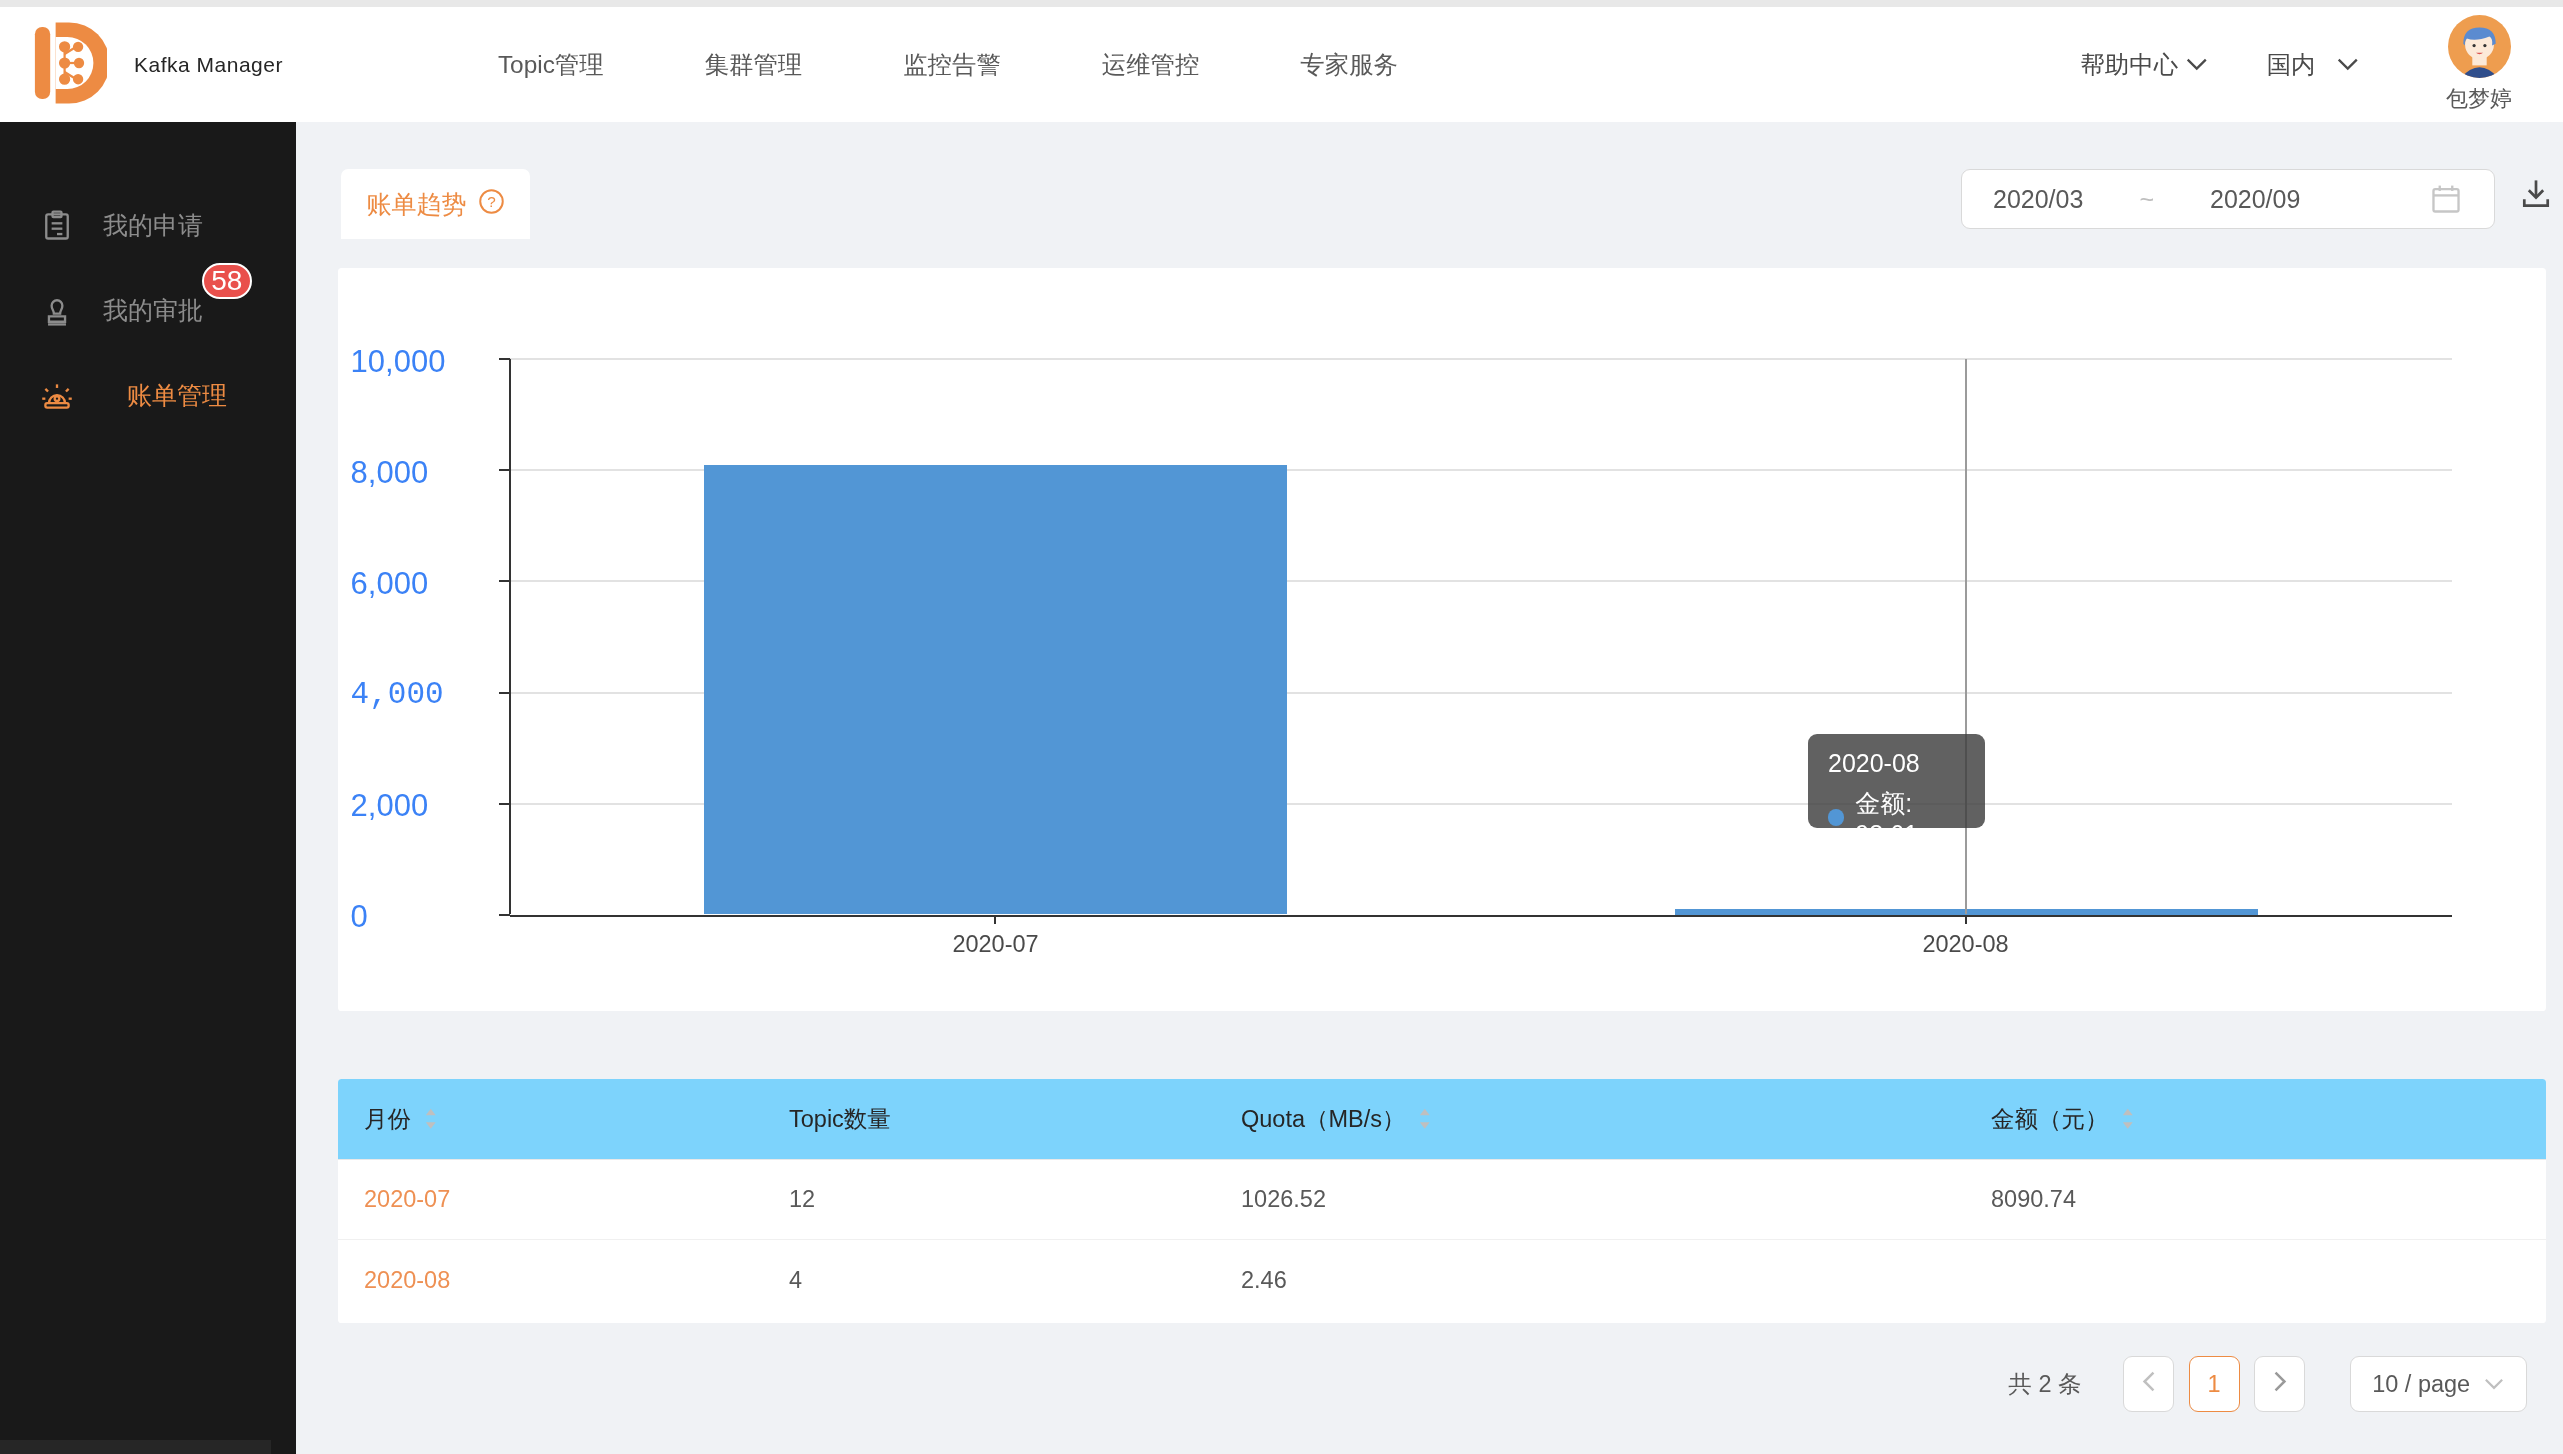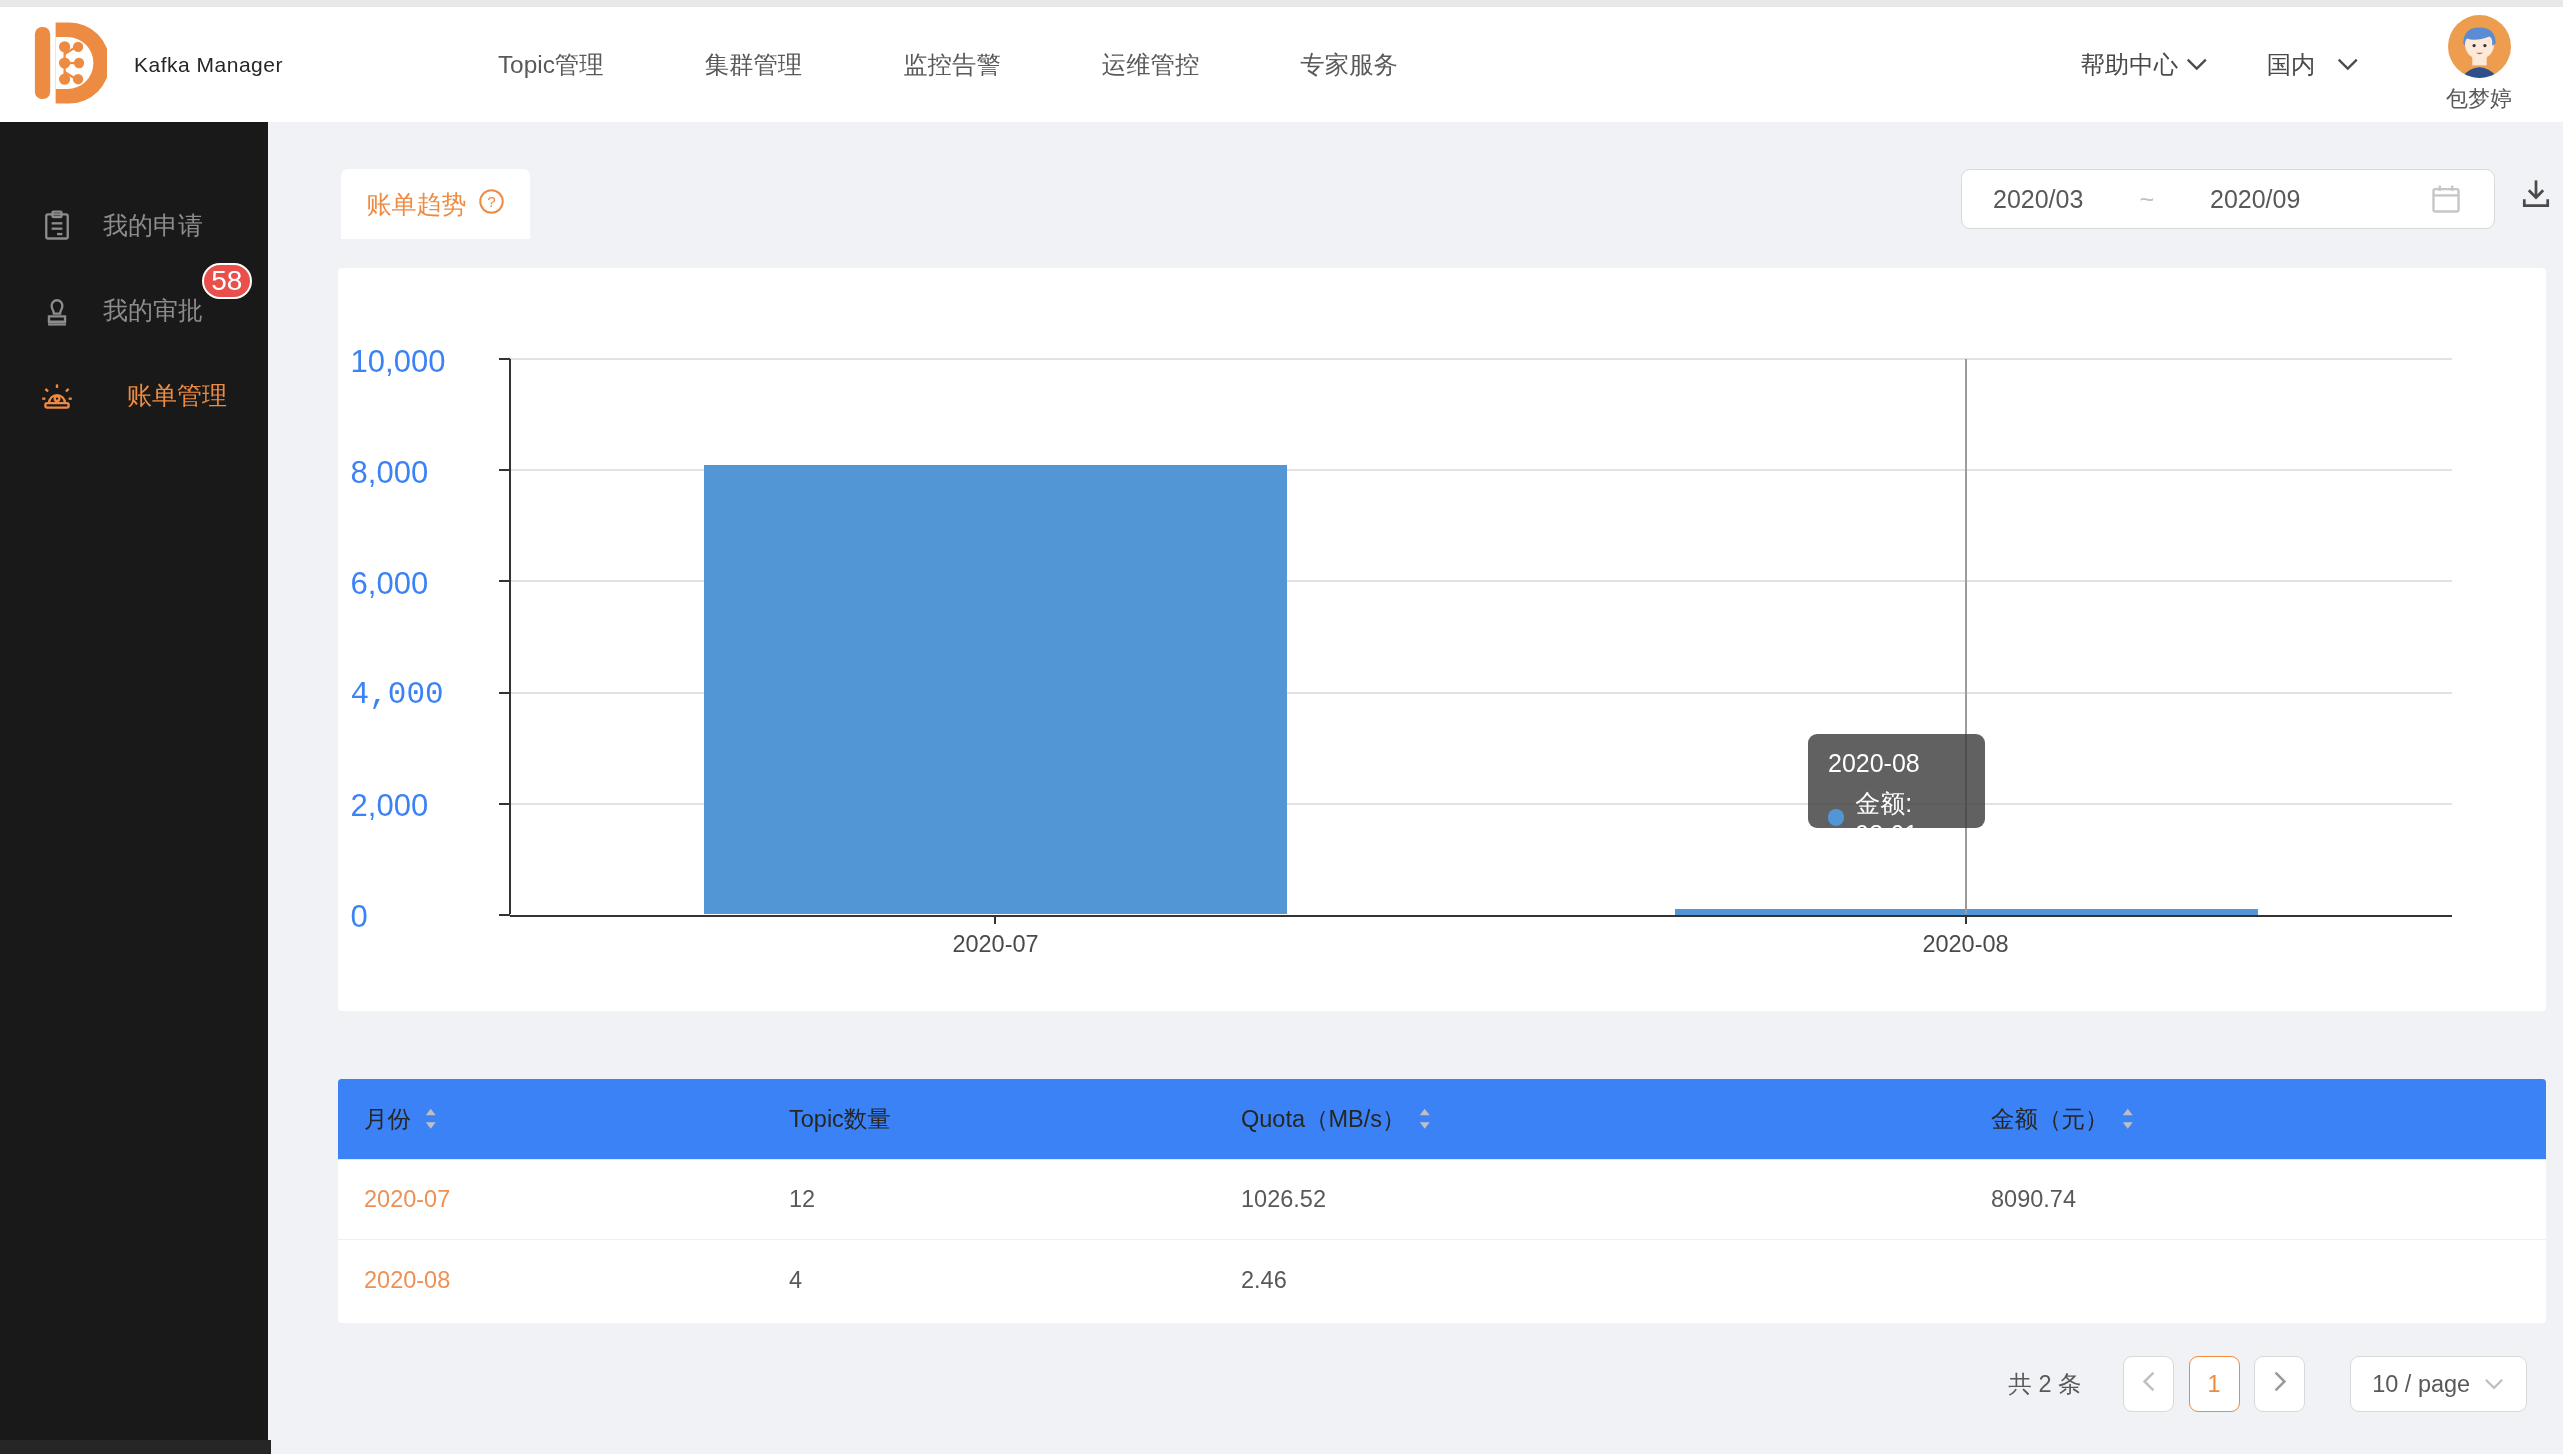--- a/index.html
+++ b/index.html
@@ -16,21 +16,21 @@
   .header-right{margin-left:auto;display:flex;align-items:center;margin-right:51px;}
   .drop{display:flex;align-items:center;font-size:24.4px;color:#4a4a4a;cursor:pointer;}
   .drop svg{margin-left:7.2px;}
   .help-drop{margin-right:58px;}
   .region-drop{margin-right:87px;}
   .region-drop svg{margin-left:20px;}
   .user-block{display:flex;flex-direction:column;align-items:center;cursor:pointer;}
   .user-name{font-size:22px;color:#595959;margin-top:3.6px;}
 
   
-  .sidebar{position:absolute;top:122px;left:0;width:268px;height:1332px;background:#191919;}
+  .sidebar{position:absolute;top:122px;left:0;width:296px;height:1332px;background:#191919;}
   .side-nav{position:relative;padding-top:61px;}
   .side-item{height:85px;display:flex;align-items:center;padding-left:40px;color:#8c8c8c;cursor:pointer;}
   .side-item .side-icon{width:34px;height:34px;display:inline-flex;}
   .side-item .side-label{font-size:25px;margin-left:29px;}
   .side-item.active{color:#ED8B43;gap:24px;}
   .badge{position:absolute;left:202px;top:141px;min-width:49px;height:36px;background:#E9504C;color:#fff;
          border:2.7px solid #fff;border-radius:20px;font-size:28px;display:flex;align-items:center;justify-content:center;box-sizing:border-box;padding:0 7.2px;}
   .side-bottom-strip{position:absolute;bottom:0;left:0;width:271px;height:14.5px;background:#262626;}
 
   
@@ -54,21 +54,21 @@
   .xlab{position:absolute;width:271px;text-align:center;font-size:23.5px;color:#4a4a4a;}
   .bar{position:absolute;z-index:4;cursor:pointer;}
   .crosshair{position:absolute;width:1.8px;background:#9b9b9b;z-index:5;}
   .tooltip{position:absolute;left:1470px;top:466px;width:177px;height:94px;background:rgba(62,62,62,.82);border-radius:9px;
            z-index:10;color:#fff;font-size:25px;padding:14.5px 20px;box-sizing:border-box;}
   .tooltip .tline2{display:flex;align-items:center;margin-top:9px;}
   .tooltip .dot{width:16.3px;height:16.3px;border-radius:50%;background:#5296d5;margin-right:11px;flex:0 0 auto;}
 
   
   .table-card{position:absolute;left:42px;top:957px;width:2208px;height:244px;background:#fff;border-radius:3.6px;overflow:hidden;}
-  .thead{display:grid;grid-template-columns:425px 452px 750px 1fr;height:81px;background:#3b82f6;border-bottom:1.8px solid #e8e8e8;box-sizing:border-box;}
+  .thead{display:grid;grid-template-columns:425px 452px 750px 1fr;height:81px;background:#7dd3fc;border-bottom:1.8px solid #e8e8e8;box-sizing:border-box;}
   .th{display:flex;align-items:center;padding-left:26px;font-size:23.5px;color:#262626;font-weight:500;gap:12.6px;cursor:pointer;}
   .th .sorter{display:inline-flex;cursor:pointer;}
   .trow{display:grid;grid-template-columns:425px 452px 750px 1fr;height:80px;border-bottom:1.8px solid #f0f0f0;box-sizing:border-box;}
   .trow:last-child{border-bottom:none;}
   .td{display:flex;align-items:center;padding-left:26px;font-size:23.5px;color:#595959;}
   .td.link{color:#EE9053;cursor:pointer;}
 
   
   .pagination{position:absolute;top:1234px;right:36px;height:56px;display:flex;align-items:center;}
   .pg-total{font-size:23.5px;color:#595959;margin-right:27px;}

